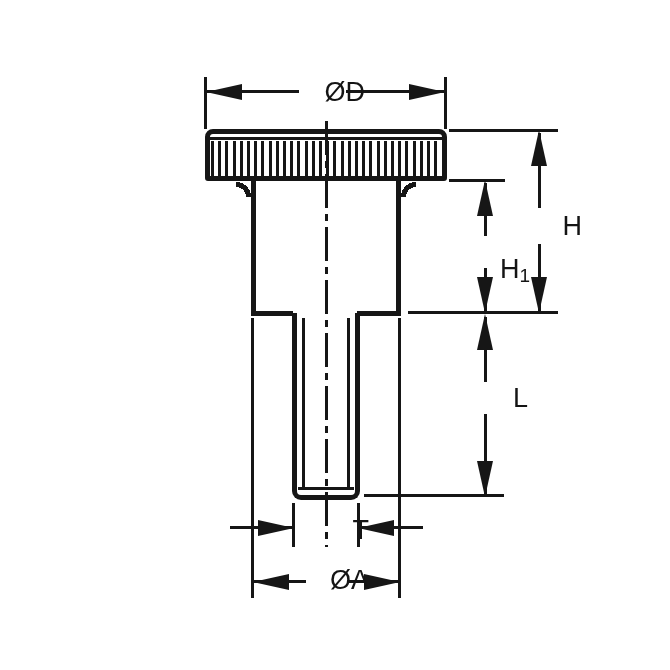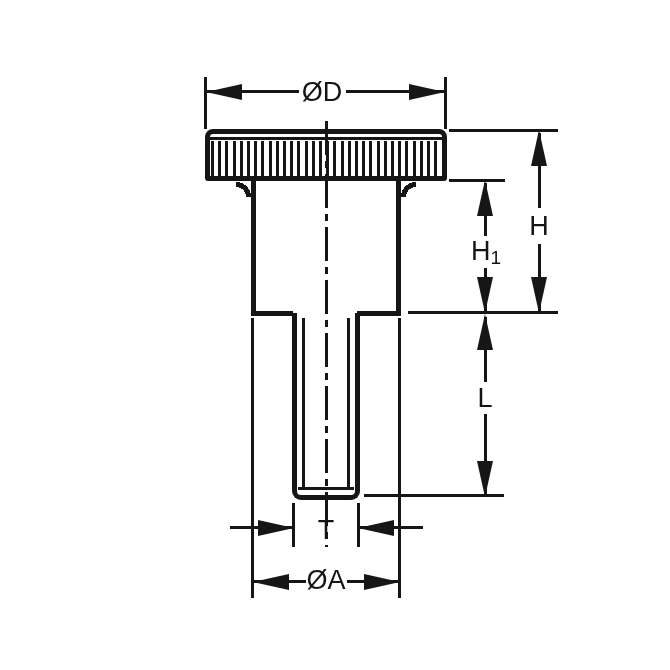--- a/index.html
+++ b/index.html
@@ -11,21 +11,21 @@
   .hline{height:3px;}
   .vline{width:3px;}
   
   .arr{position:absolute;width:0;height:0;}
   .arr.right{border-top:8px solid transparent;border-bottom:8px solid transparent;border-left:36px solid #161616;}
   .arr.left{border-top:8px solid transparent;border-bottom:8px solid transparent;border-right:36px solid #161616;}
   .arr.up{border-left:8px solid transparent;border-right:8px solid transparent;border-bottom:36px solid #161616;}
   .arr.down{border-left:8px solid transparent;border-right:8px solid transparent;border-top:36px solid #161616;}
   .dim-label{
     position:absolute;color:#141414;font-size:27px;line-height:32px;
-    text-align:center;white-space:nowrap;
+    text-align:right;white-space:nowrap;margin-left:16px;
   }
   .dim-label .sub{font-size:19px;vertical-align:-4px;}
   
   #head{
     position:absolute;left:205px;top:129px;width:242px;height:52px;
     border:5px solid #161616;border-radius:8px 8px 3px 3px;box-sizing:border-box;background:#fff;
   }
   #head-rim{position:absolute;left:210px;top:137px;width:232px;height:3px;background:#161616;}
   #knurl{
     position:absolute;left:211px;top:141px;width:230px;height:35px;
@@ -90,21 +90,21 @@
   <div class="vline" style="left:538px;top:244px;height:67px;"></div>
   <div class="arr up" style="left:531px;top:130px;"></div>
   <div class="arr down" style="left:531px;top:277px;"></div>
   <div class="dim-label" style="left:512px;top:210px;width:54px;">H</div>
 
   <div class="hline" style="left:449px;top:179px;width:56px;"></div>
   <div class="vline" style="left:484px;top:183px;height:53px;"></div>
   <div class="vline" style="left:484px;top:268px;height:43px;"></div>
   <div class="arr up" style="left:477px;top:180px;"></div>
   <div class="arr down" style="left:477px;top:277px;"></div>
-  <div class="dim-label" style="left:458px;top:235px;width:56px;">
+  <div class="dim-label" style="left:458px;top:253px;width:56px;">
     <span>H</span><span class="sub">1</span>
   </div>
 
   <div class="vline" style="left:484px;top:317px;height:65px;"></div>
   <div class="vline" style="left:484px;top:414px;height:80px;"></div>
   <div class="arr up" style="left:477px;top:314px;"></div>
   <div class="arr down" style="left:477px;top:461px;"></div>
   <div class="hline" style="left:364px;top:494px;width:140px;"></div>
   <div class="dim-label" style="left:458px;top:382px;width:54px;">L</div>
 

